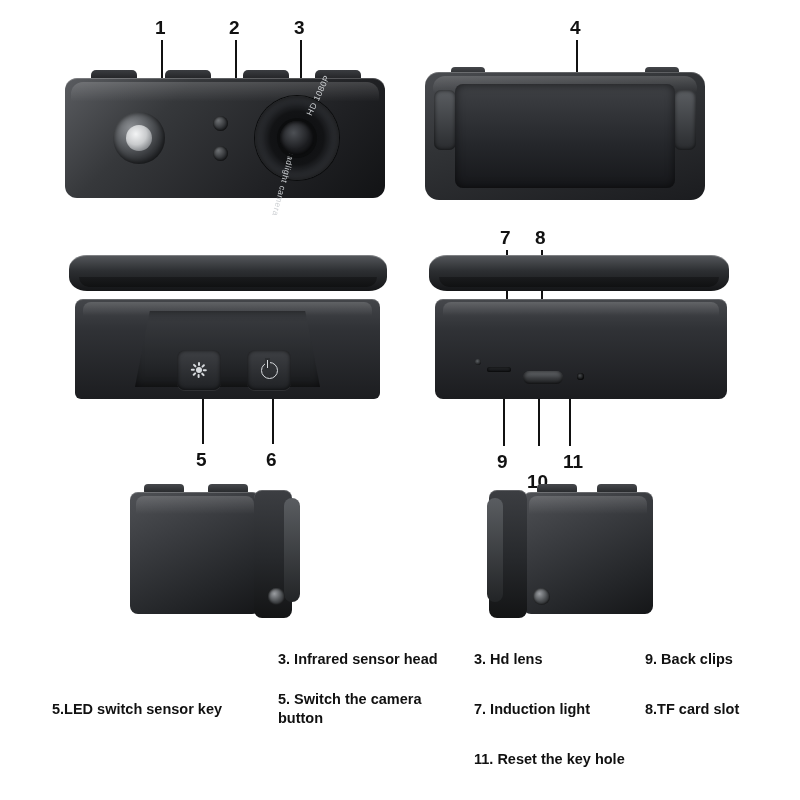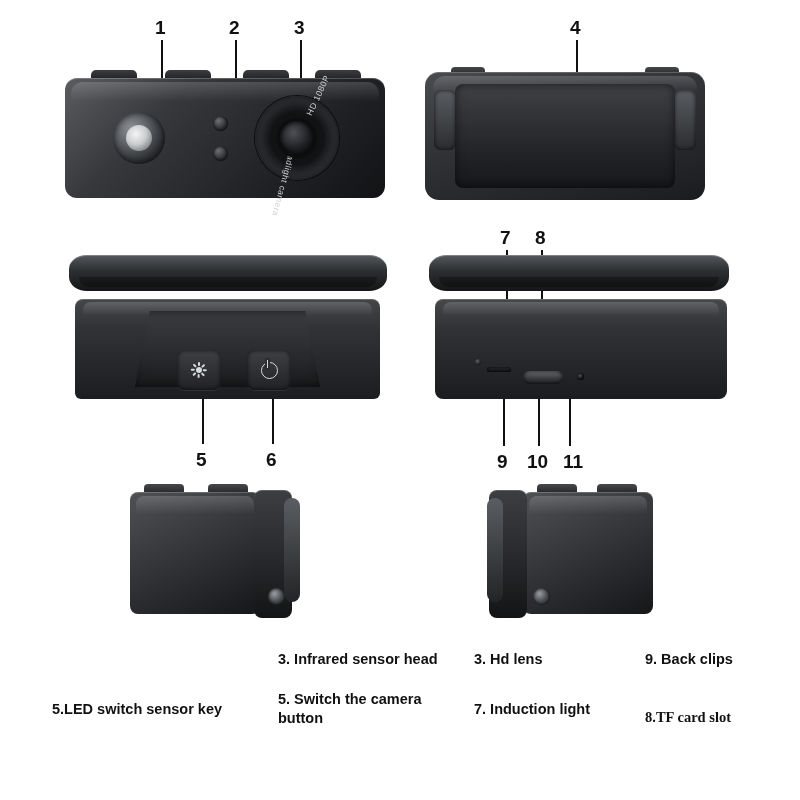--- a/index.html
+++ b/index.html
@@ -310,21 +310,21 @@
 
 <div class="callout" style="left:196px; top:450px;">5</div>
 <div class="leader" style="left:202px; top:392px; height:52px;"></div>
 
 <div class="callout" style="left:266px; top:450px;">6</div>
 <div class="leader" style="left:272px; top:392px; height:52px;"></div>
 
 <div class="callout" style="left:497px; top:452px;">9</div>
 <div class="leader" style="left:503px; top:370px; height:76px;"></div>
 
-<div class="callout" style="left:527px; top:452px;">10</div>
+<div class="callout" style="left:527px; top:472px;">10</div>
 <div class="leader" style="left:538px; top:388px; height:58px;"></div>
 
 <div class="callout" style="left:563px; top:452px;">11</div>
 <div class="leader" style="left:569px; top:382px; height:64px;"></div>
 
 <div id="view-front" class="device">
   <div class="tab t1"></div>
   <div class="tab t2"></div>
   <div class="tab t3"></div>
   <div class="tab t4"></div>
@@ -411,15 +411,16 @@
 </div>
 
 <div class="legend">
   <div class="legend-item" style="left:278px; top:10px; width:200px;">3. Infrared sensor head</div>
   <div class="legend-item" style="left:474px; top:10px; width:130px;">3. Hd lens</div>
   <div class="legend-item" style="left:645px; top:10px; width:140px;">9. Back clips</div>
 
   <div class="legend-item" style="left:52px; top:60px; width:230px;">5.LED switch sensor key</div>
   <div class="legend-item" style="left:278px; top:50px; width:150px;">5. Switch the camera button</div>
   <div class="legend-item" style="left:474px; top:60px; width:160px;">7. Induction light</div>
-  <div class="legend-item" style="left:645px; top:68px; width:140px;font-family:Liberation Serif, serif;">8.TF card slot</div>
-
+  <div class="legend-item" style="left:645px; top:60px; width:140px;">8.TF card slot</div>
+
+  <div class="legend-item" style="left:474px; top:110px; width:220px;">11. Reset the key hole</div>
 </div>
 
 </body></html>

